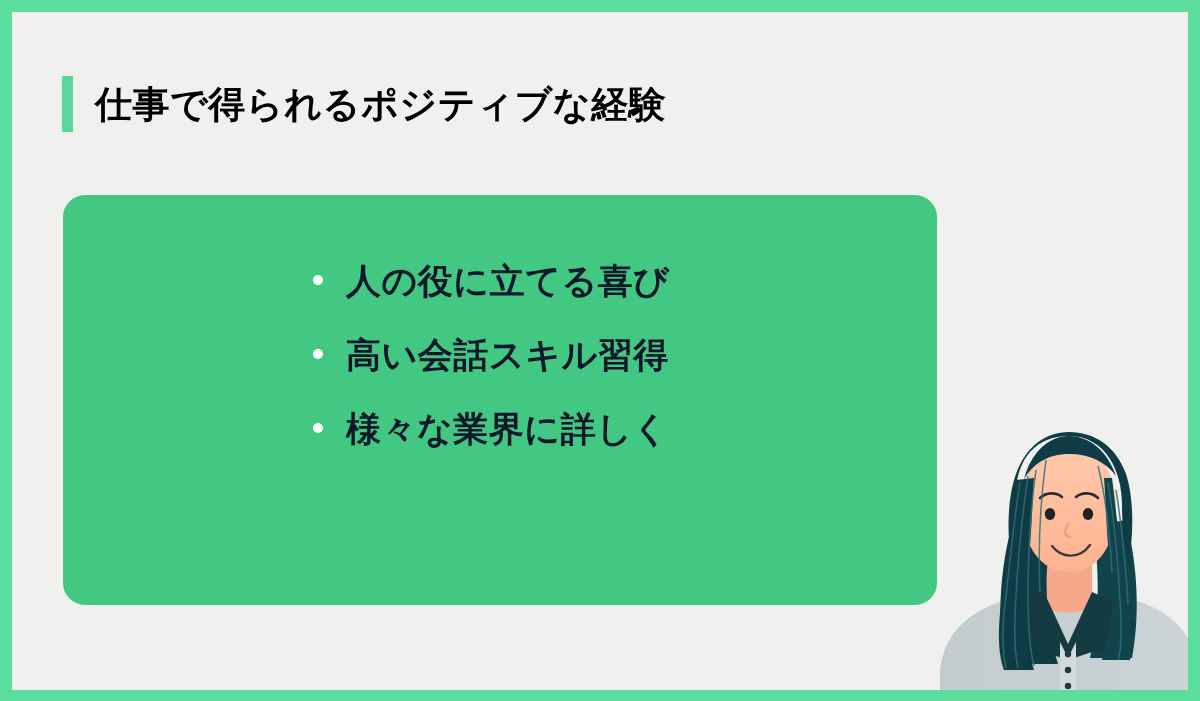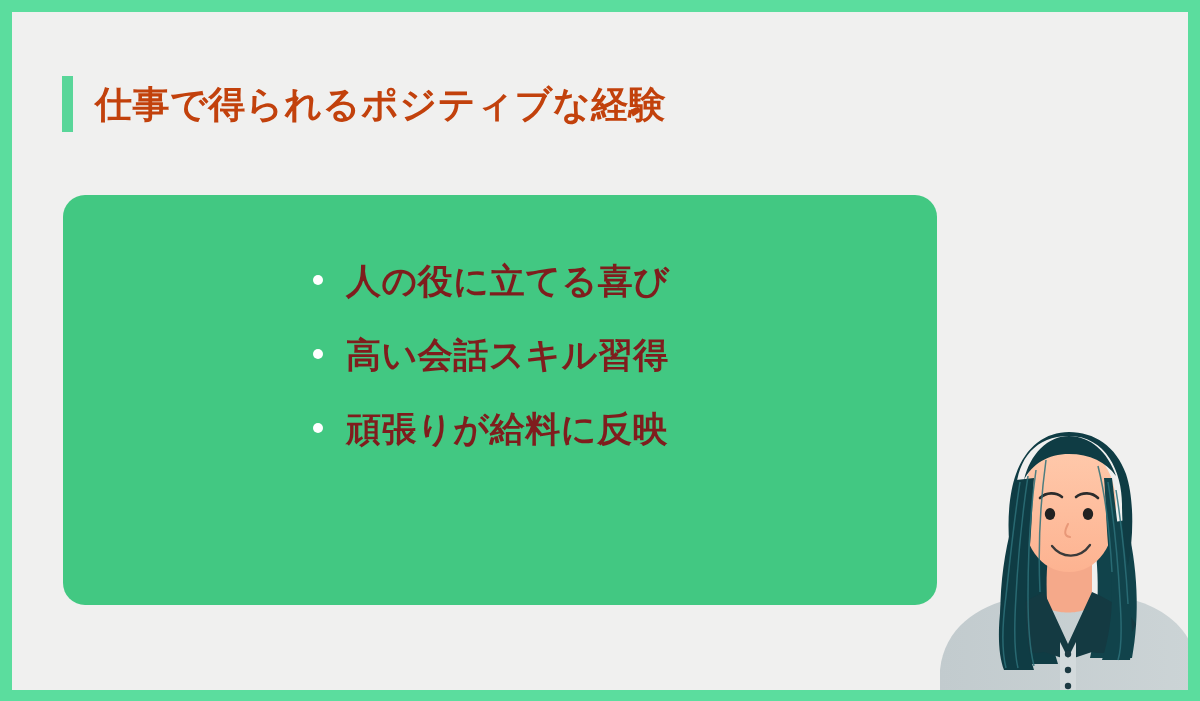--- a/index.html
+++ b/index.html
@@ -46,21 +46,21 @@
   #title-accent-bar {
     width: 11px;
     height: 56px;
     background: #59d699;
     flex: 0 0 auto;
   }
   #title-text {
     margin-left: 22px;
     font-size: 37px;
     font-weight: 700;
-    color: #c2410c;
+    color: #000000;
     letter-spacing: 0.5px;
     white-space: nowrap;
     line-height: 1;
   }
 
   
   #content-card {
     position: absolute;
     left: 51px;
     top: 183px;
@@ -87,21 +87,21 @@
     width: 10px;
     height: 10px;
     border-radius: 50%;
     background: #ffffff;
     flex: 0 0 auto;
   }
   .bullet-label {
     margin-left: 23px;
     font-size: 35px;
     font-weight: 700;
-    color: #7f1d1d;
+    color: #0f172a;
     letter-spacing: 0.5px;
     line-height: 1;
     white-space: nowrap;
   }
 
   
   #illustration {
     position: absolute;
     left: 928px;
     top: 408px;
@@ -133,21 +133,21 @@
         </li>
 
 
         <li class="bullet-item">
           <span class="bullet-dot"></span>
           <span class="bullet-label">高い会話スキル習得</span>
         </li>
 
         <li class="bullet-item">
           <span class="bullet-dot"></span>
-          <span class="bullet-label">頑張りが給料に反映</span>
+          <span class="bullet-label">様々な業界に詳しく</span>
         </li>
 
       </ul>
     </div>
 
     <div id="illustration">
       <svg width="260" height="270" viewBox="0 0 260 270" xmlns="http://www.w3.org/2000/svg">
         <defs>
           <clipPath id="clipBox">
             <rect x="0" y="0" width="260" height="270"></rect>

